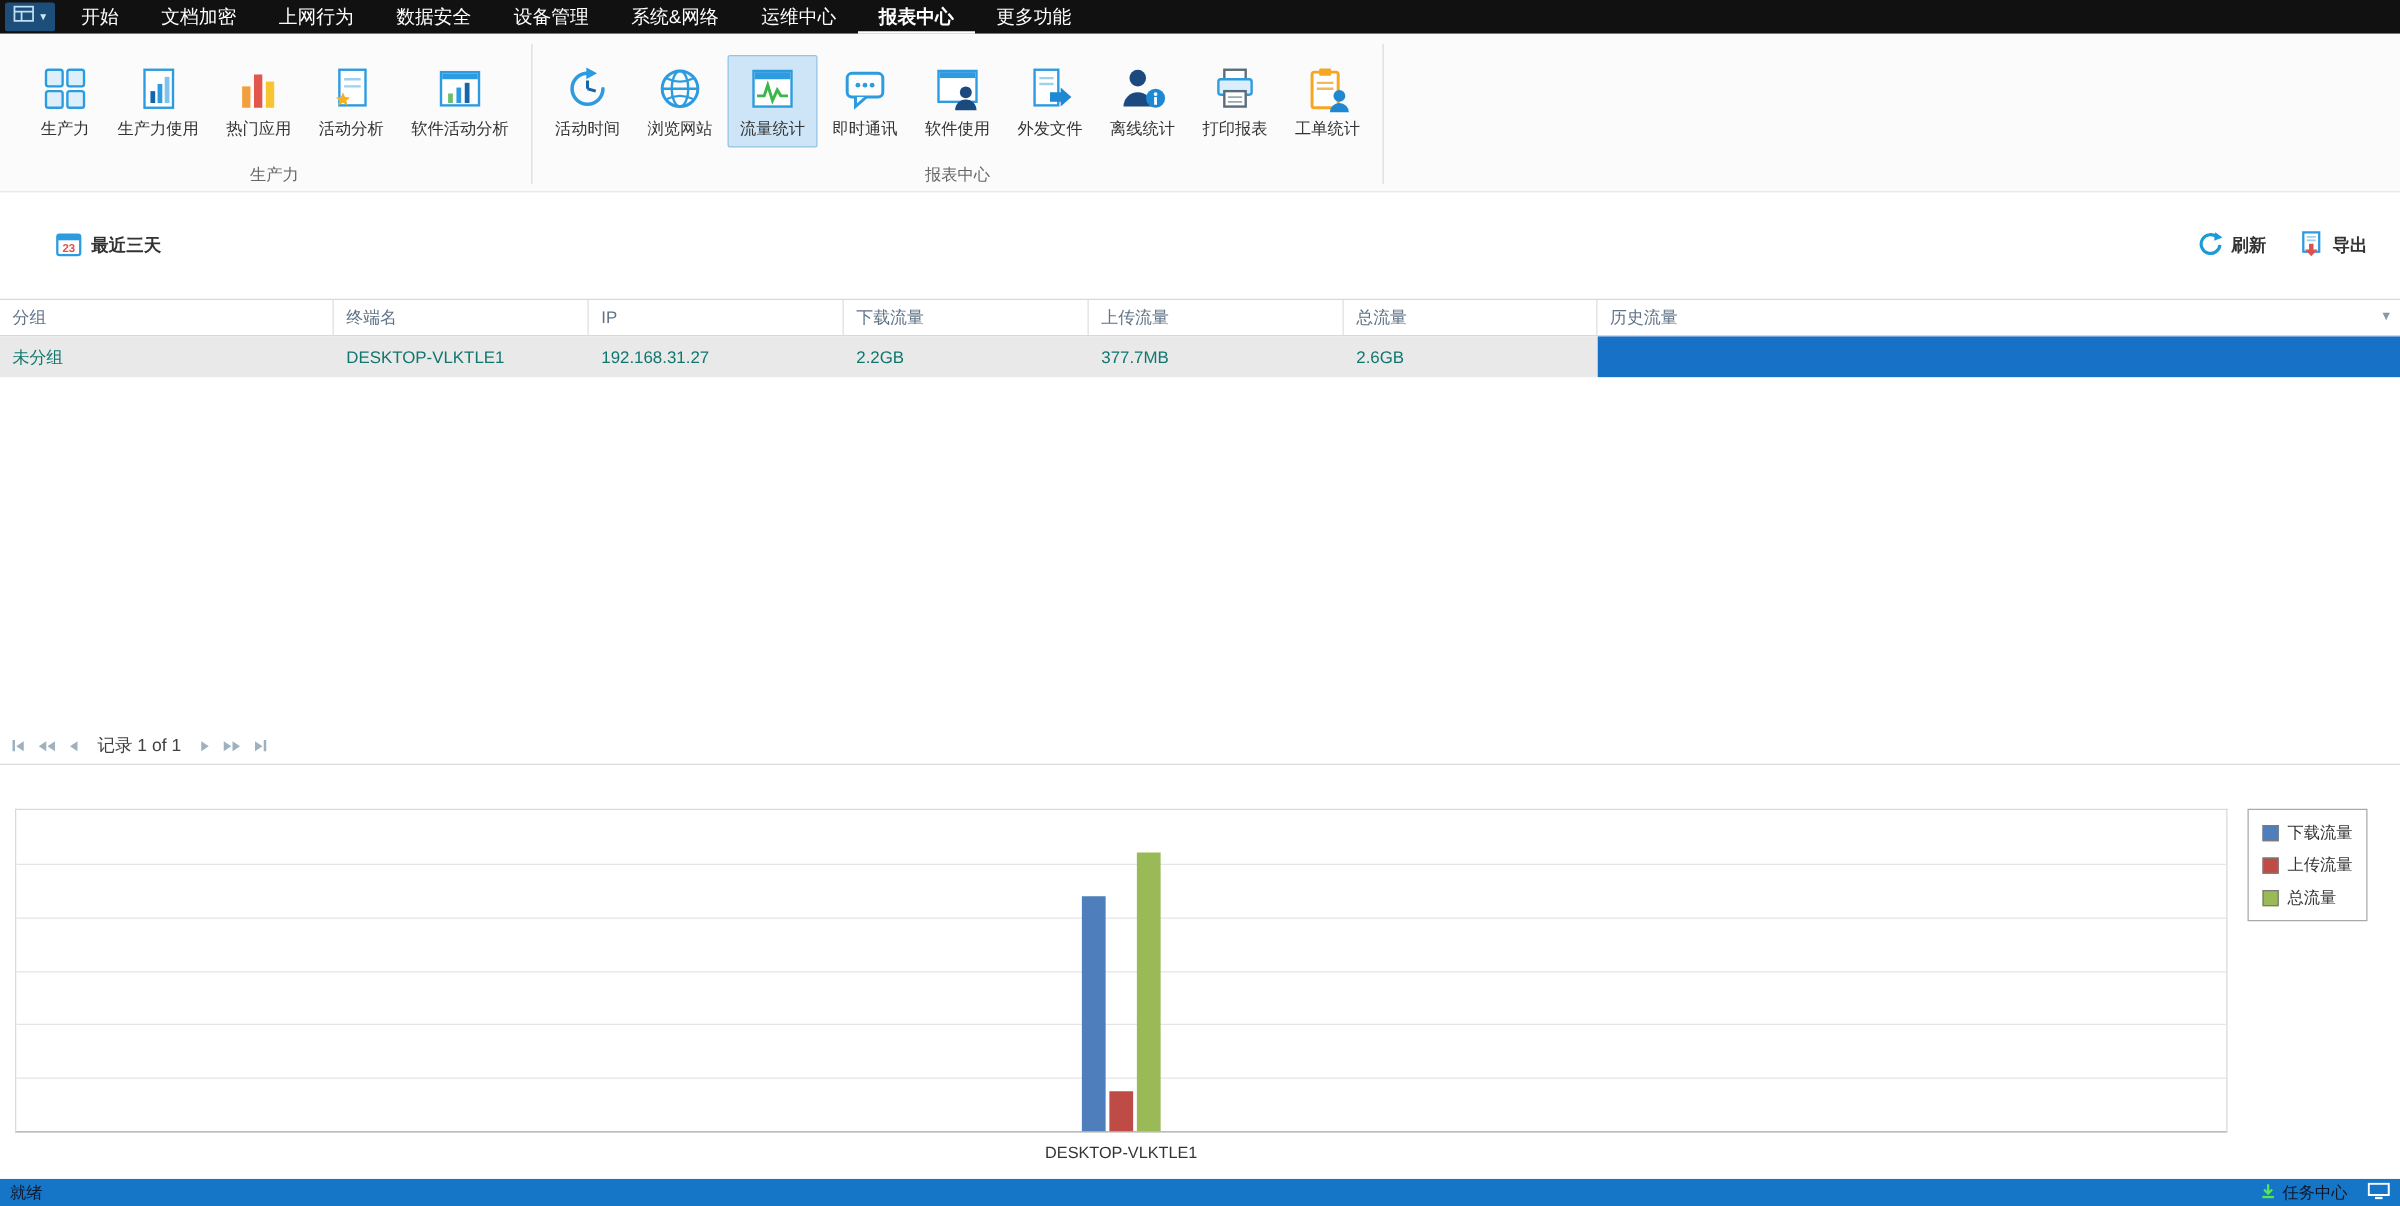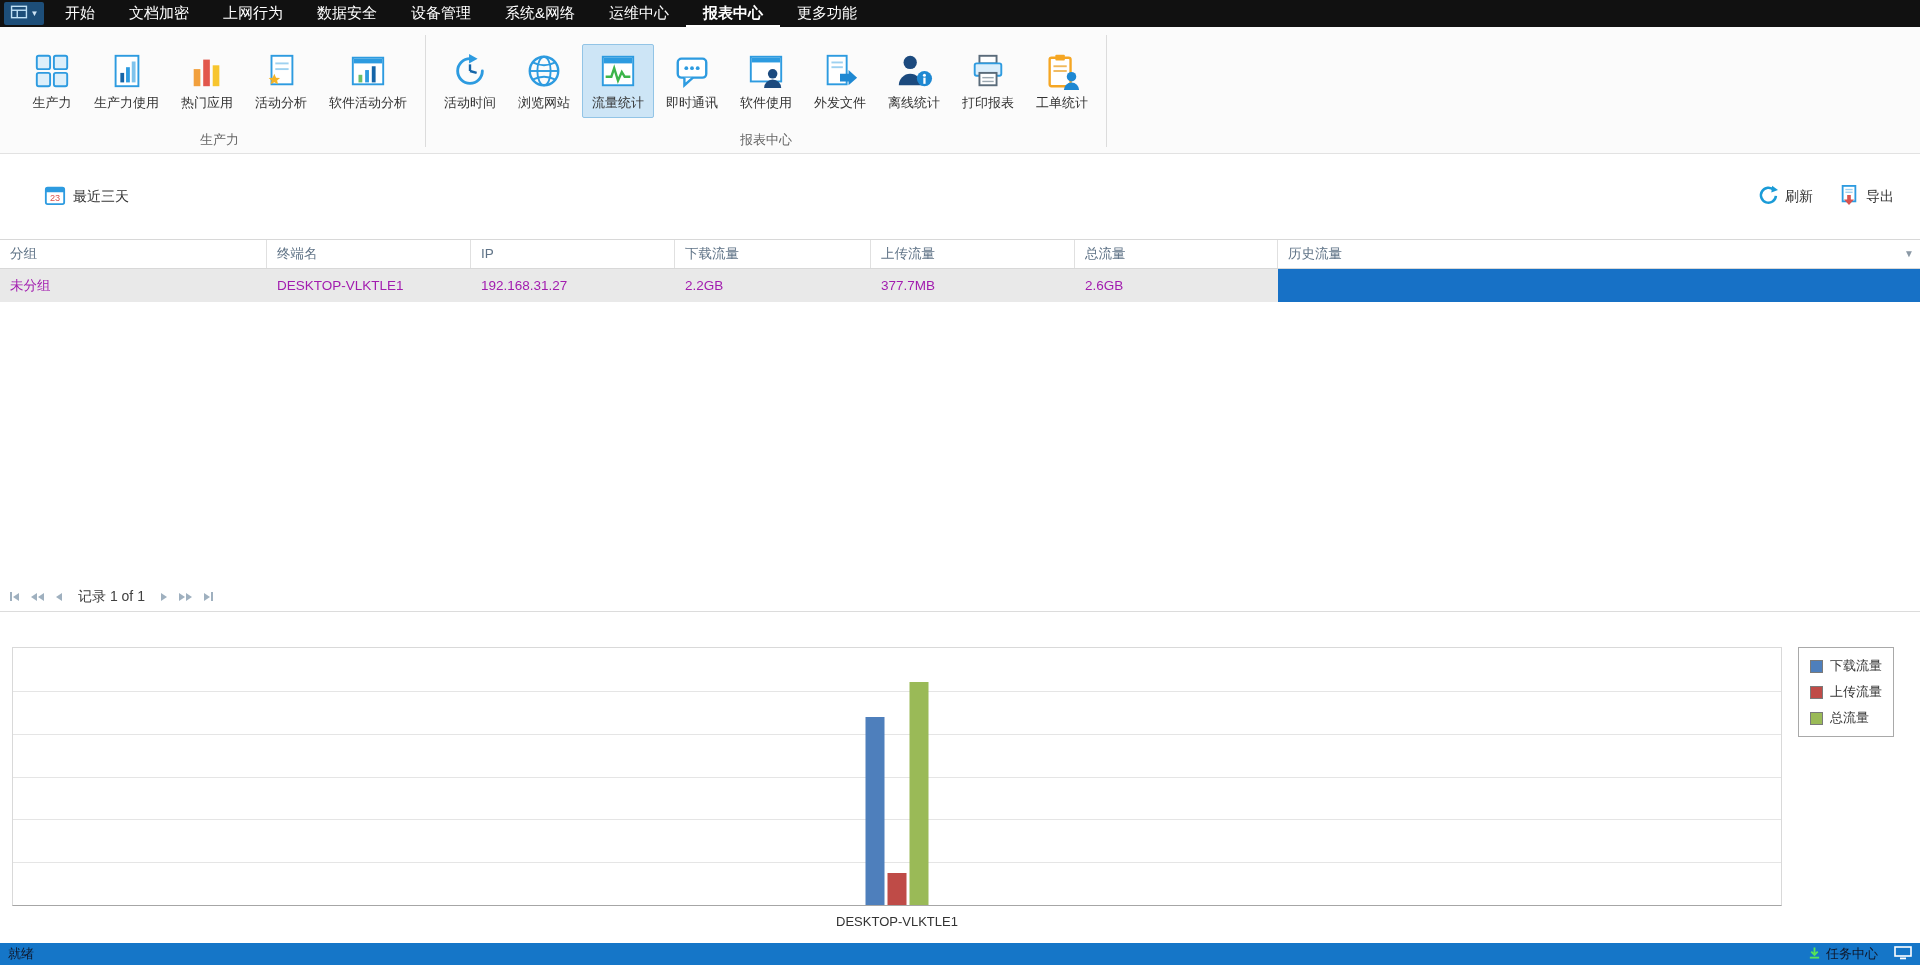--- a/index.html
+++ b/index.html
@@ -22,33 +22,33 @@
   .group-label { height:22px; text-align:center; font-size:13px; color:#666; line-height:18px; }
   .group-sep { width:1px; background:#dcdcdc; margin:8px 2px 6px 2px; }
   .rbtn { display:flex; flex-direction:column; align-items:center; gap:3px; padding:6px 9px 5px 9px;
     border:1px solid transparent; border-radius:2px; cursor:pointer; min-width:58px; }
   .rbtn.active { background:#cde5f6; border-color:#92c4e6; }
   .rbtn .ric { width:40px; height:40px; display:flex; align-items:center; justify-content:center; }
   .rbtn .rlabel { font-size:13px; color:#333; white-space:nowrap; }
 
   
   .toolbar { height:85px; background:#fff; display:flex; align-items:center; justify-content:space-between;
-    padding:0 26px 0 44px; flex:none; }
+    padding:0 26px 0 44px; flex:none;font-weight:bold; }
   .tool-item { display:flex; align-items:center; gap:7px; font-size:14px; color:#333; cursor:pointer; }
   .toolbar-right { display:flex; align-items:center; gap:26px; }
 
   
   .grid-cols { display:grid; grid-template-columns:267px 204px 204px 196px 204px 203px 1fr; }
   .thead { height:30px; border-top:1px solid #d8d8d8; border-bottom:1px solid #d8d8d8; background:#fff; flex:none; }
   .th { font-size:13.5px; color:#5f7387; line-height:28px; padding-left:10px; border-right:1px solid #e0e0e0;
     overflow:hidden; white-space:nowrap; cursor:pointer; }
   .th:last-child { border-right:none; display:flex; justify-content:space-between; align-items:center; padding-right:6px; }
   .th-caret { color:#8a98a5; font-size:10px; cursor:pointer; }
   .trow { height:33px; background:#e9e9e9; flex:none; cursor:pointer; }
-  .td { font-size:13.5px; color:#a21caf; line-height:33px; padding-left:10px; overflow:hidden; white-space:nowrap; }
+  .td { font-size:13.5px; color:#0f766e; line-height:33px; padding-left:10px; overflow:hidden; white-space:nowrap; }
   .td.bar-cell { padding:0; }
   .history-bar { height:100%; }
   .table-empty { flex:1; background:#fff; }
 
   
   .pager { height:30px; border-bottom:1px solid #dcdcdc; display:flex; align-items:center; gap:8px;
     padding-left:8px; flex:none; background:#fff; }
   .pg-btn { display:flex; align-items:center; gap:1px; padding:2px; cursor:pointer; }
   .tri-l { width:0; height:0; border-top:4px solid transparent; border-bottom:4px solid transparent; border-right:6px solid #9fb0bf; }
   .tri-r { width:0; height:0; border-top:4px solid transparent; border-bottom:4px solid transparent; border-left:6px solid #9fb0bf; }

